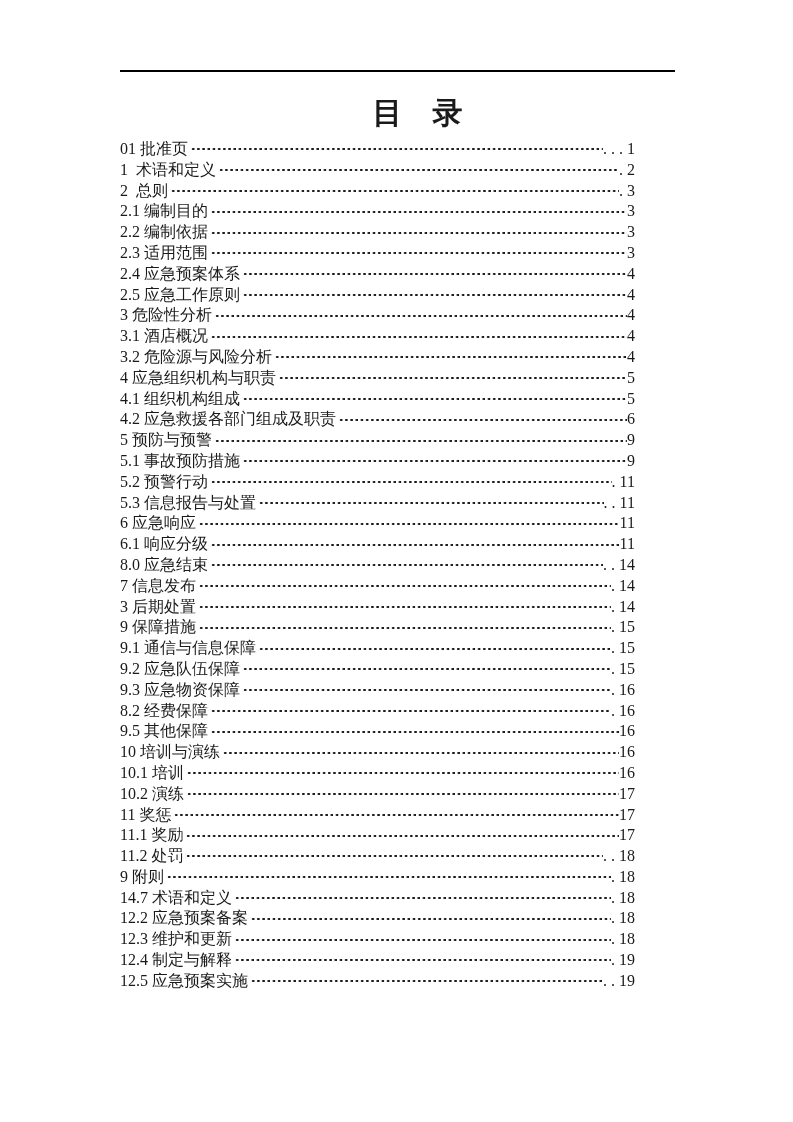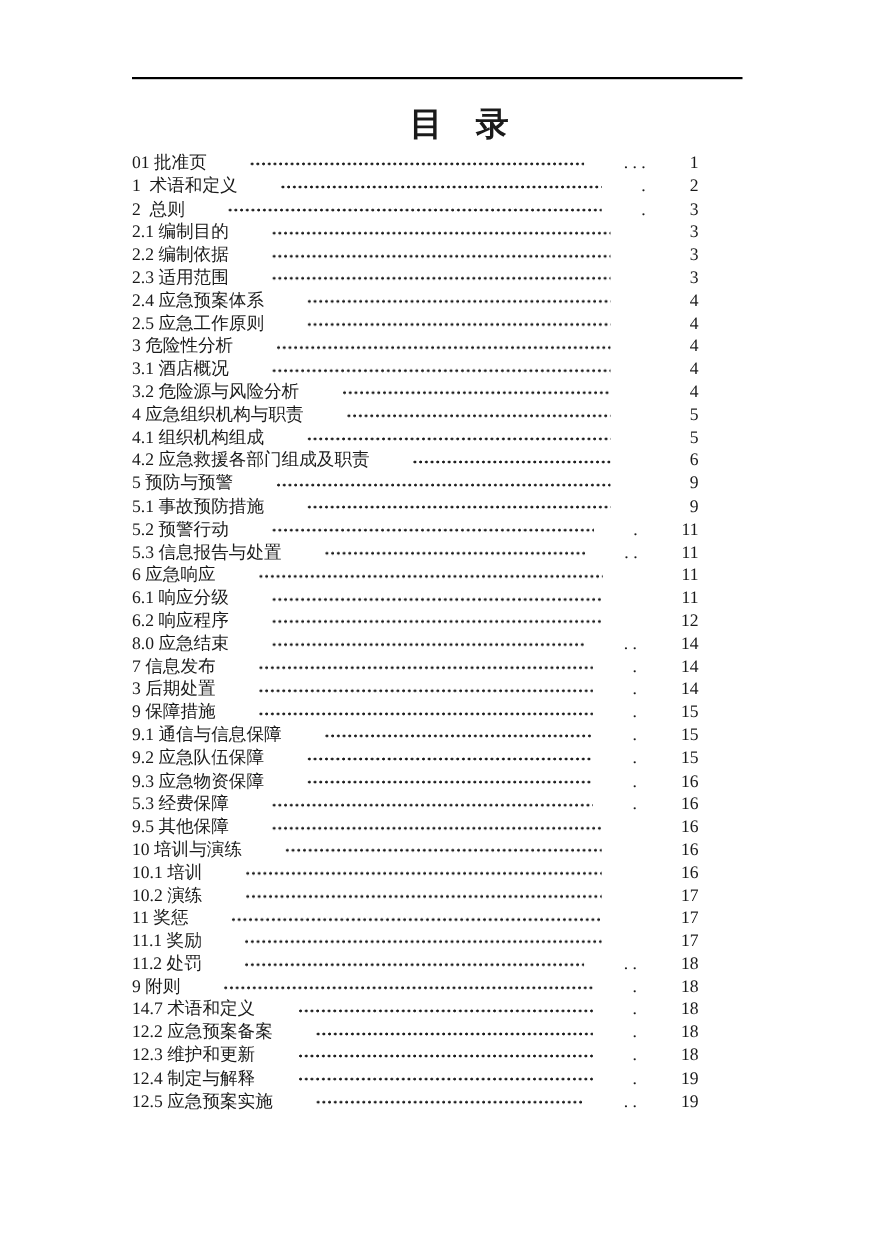--- a/index.html
+++ b/index.html
@@ -29,21 +29,21 @@
     white-space:pre;
     color:var(--text-color);
     margin-left:21px;
   }
   .toc{
     position:absolute;left:120px;top:139px;width:515px;
   }
   .toc-row{
     display:flex;align-items:center;
     height:20.8px;
-    font-size:16px;line-height:20.8px;gap:36px;
+    font-size:16px;line-height:20.8px;
   }
   .toc-label{white-space:pre;flex:0 0 auto;}
   .leader{
     flex:1 1 auto;
     height:16px;
     margin-left:3px;
     background-image:radial-gradient(circle at 2.4px 50%, var(--text-color) 1.15px, transparent 1.5px);
     background-size:5.2px 100%;
     background-repeat:repeat-x;
   }
@@ -171,26 +171,20 @@
         <span class="toc-tail"></span>
         <span class="toc-page">11</span>
       </div>
       <div class="toc-row">
         <span class="toc-label">6.1 响应分级</span>
         <span class="leader"></span>
         <span class="toc-tail"></span>
         <span class="toc-page">11</span>
       </div>
       <div class="toc-row">
-        <span class="toc-label">6.2 响应程序</span>
-        <span class="leader"></span>
-        <span class="toc-tail"></span>
-        <span class="toc-page">12</span>
-      </div>
-      <div class="toc-row">
         <span class="toc-label">8.0 应急结束</span>
         <span class="leader"></span>
         <span class="toc-tail">. . </span>
         <span class="toc-page">14</span>
       </div>
       <div class="toc-row">
         <span class="toc-label">7 信息发布</span>
         <span class="leader"></span>
         <span class="toc-tail">. </span>
         <span class="toc-page">14</span>
@@ -219,21 +213,21 @@
         <span class="toc-tail">. </span>
         <span class="toc-page">15</span>
       </div>
       <div class="toc-row">
         <span class="toc-label">9.3 应急物资保障</span>
         <span class="leader"></span>
         <span class="toc-tail">. </span>
         <span class="toc-page">16</span>
       </div>
       <div class="toc-row">
-        <span class="toc-label">5.3 经费保障</span>
+        <span class="toc-label">8.2 经费保障</span>
         <span class="leader"></span>
         <span class="toc-tail">. </span>
         <span class="toc-page">16</span>
       </div>
       <div class="toc-row">
         <span class="toc-label">9.5 其他保障</span>
         <span class="leader"></span>
         <span class="toc-tail"></span>
         <span class="toc-page">16</span>
       </div>

